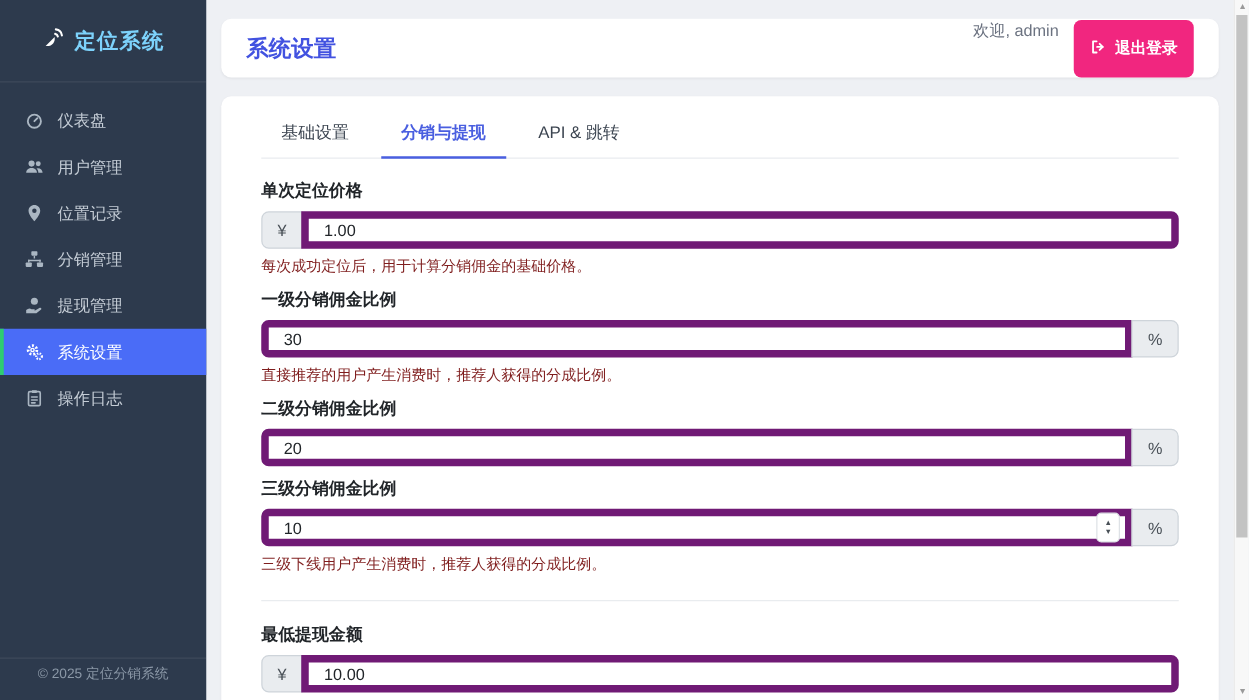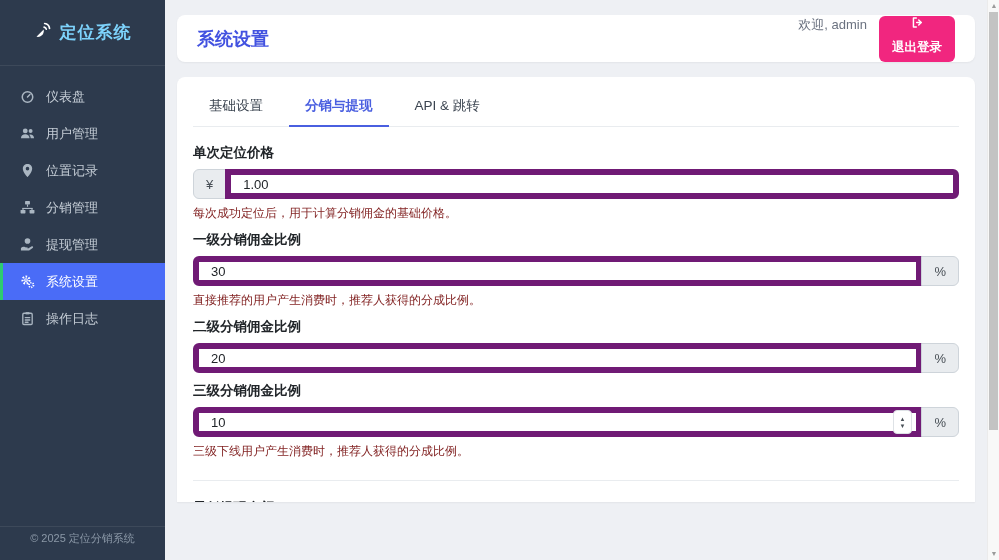--- a/index.html
+++ b/index.html
@@ -46,27 +46,27 @@
     background: #ffffff; border-radius: 8px; height: 47px;
     padding: 0 20px; display: flex; align-items: center; justify-content: space-between;
     box-shadow: 0 1px 2px rgba(0,0,0,0.05);
   }
   .page-title { color: #4252e0; font-size: 18px; font-weight: bold; }
   .user-area { display: flex; align-items: flex-start; gap: 12px; }
   .welcome { color: #6b7280; font-size: 13px; }
   .logout-btn {
     background: #f1267f; color: #ffffff; border: none; border-radius: 6px;
     height: 46px; padding: 0 13px; font-size: 12.5px; font-weight: bold;
-    display: flex; align-items: center; gap: 7px; cursor: pointer; flex-direction: column;
+    display: flex; align-items: center; gap: 7px; cursor: pointer;
   }
   .logout-btn svg { width: 13px; height: 13px; }
 
   .content-card {
     background: #ffffff; border-radius: 8px 8px 0 0; margin-top: 15px;
-    padding: 12px 16px 0; height: 425px; overflow: hidden;
+    padding: 12px 32px 0; height: 483px; overflow: hidden;
     box-shadow: 0 1px 2px rgba(0,0,0,0.05);
   }
 
   
   .tabs { display: flex; gap: 10px; border-bottom: 1px solid #e9ecef; }
   .tab {
     padding: 8px 16px 10px; font-size: 13.5px; color: #3b4450;
     cursor: pointer; border-bottom: 2px solid transparent; margin-bottom: -1px;
   }
   .tab.active { color: #4a5fe0; font-weight: bold; border-bottom-color: #4a5fe0; }

